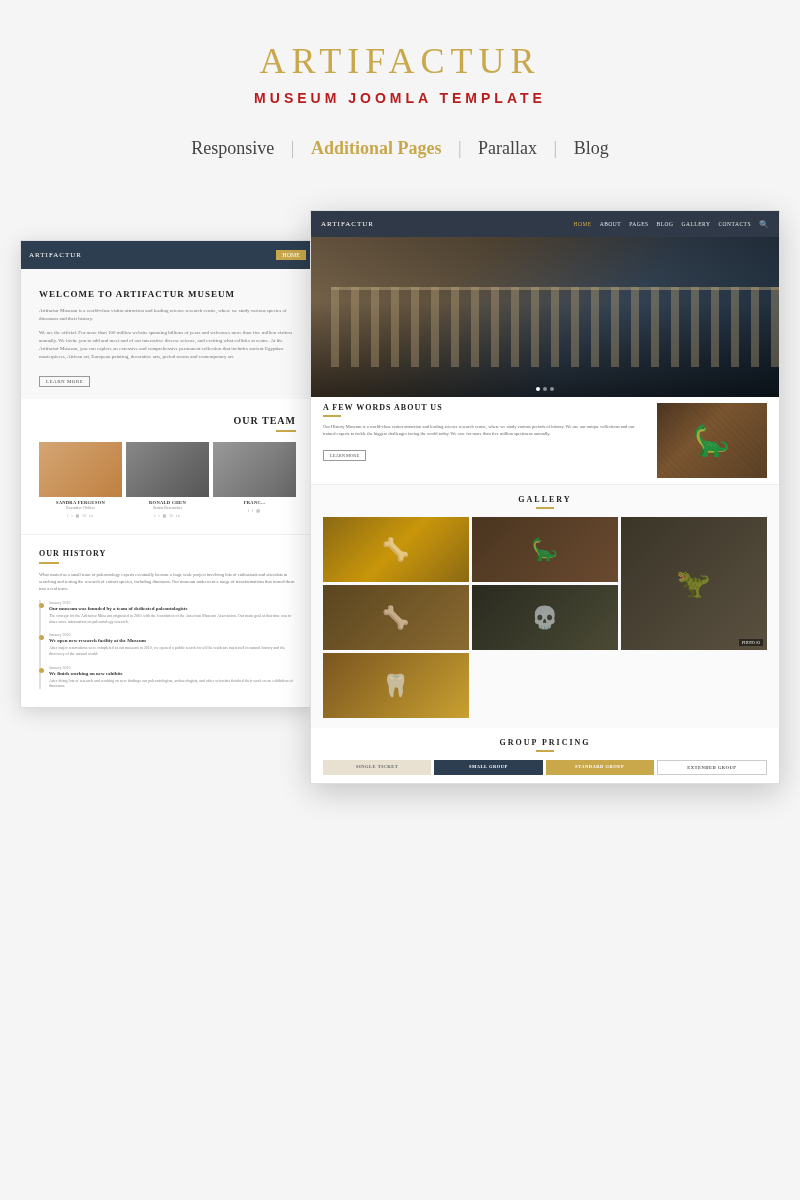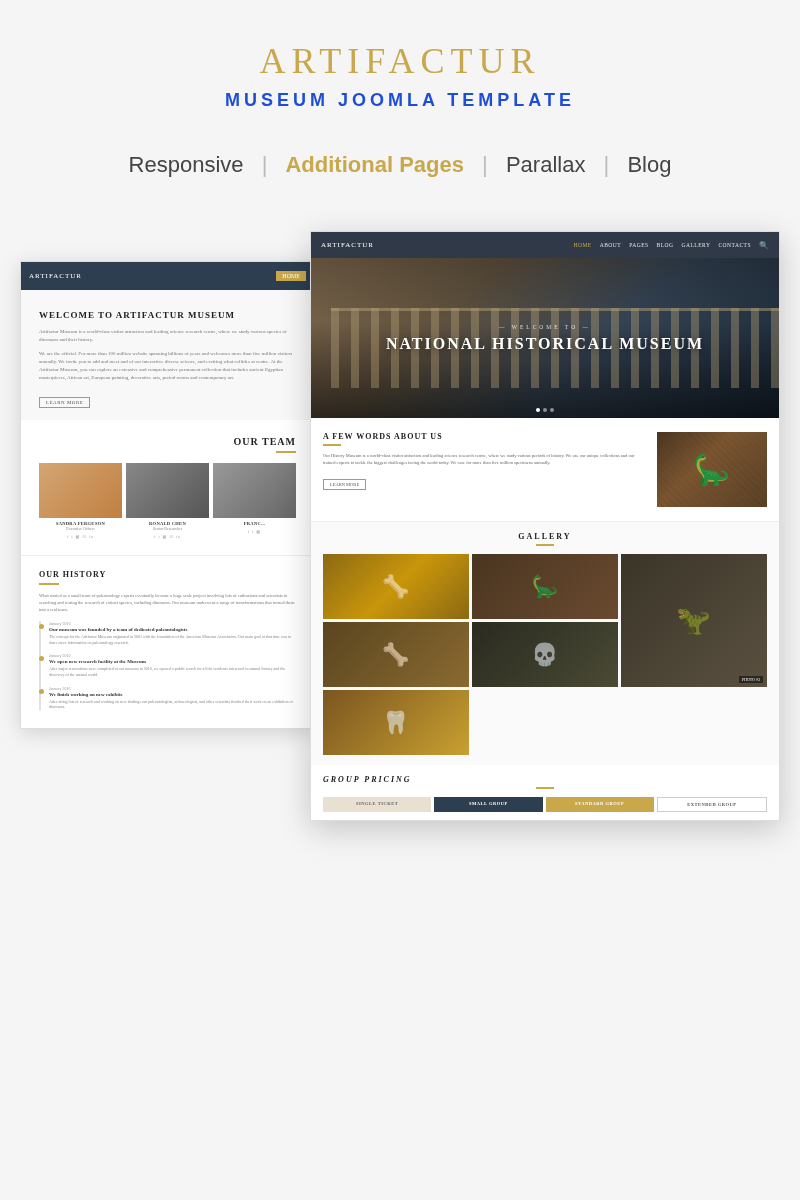--- a/index.html
+++ b/index.html
@@ -24,30 +24,30 @@
       font-family: 'Georgia', serif;
       font-size: 36px;
       letter-spacing: 6px;
       color: #c9a84c;
       font-weight: normal;
       text-transform: uppercase;
       margin-bottom: 8px;
     }
     .brand-subtitle {
       font-family: Arial, sans-serif;
+      font-size: 14px;
+      letter-spacing: 4px;
+      color: #b91c1c;
+      text-transform: uppercase;
+      font-weight: bold;
+      margin-bottom: 24px;
+    }
+    .features-row {
+      font-family: Liberation Serif, serif;
       font-size: 18px;
-      letter-spacing: 4px;
-      color: #1d4ed8;
-      text-transform: uppercase;
-      font-weight: bold;
-      margin-bottom: 32px;
-    }
-    .features-row {
-      font-family: Liberation Sans, sans-serif;
-      font-size: 22px;
       color: #444;
       line-height: 2;
       margin-bottom: 4px;
     }
     .features-row span.sep {
       color: #bbb;
       margin: 0 12px;
     }
     .features-row .highlight {
       color: #c9a84c;
@@ -363,21 +363,21 @@
       height: 4px;
       border-radius: 50%;
       background: rgba(255,255,255,0.5);
     }
     .sc-right-hero-dot.active {
       background: #fff;
     }
 
     
     .sc-right-about {
-      padding: 14px 12px;
+      padding: 6px 12px;
       display: flex;
       gap: 12px;
       align-items: flex-start;
     }
     .sc-right-about-text {
       flex: 1;
     }
     .sc-right-about-title {
       font-size: 8px;
       font-weight: bold;
@@ -500,22 +500,22 @@
     
     .sc-right-pricing {
       padding: 10px 12px 8px;
     }
     .sc-right-pricing-title {
       font-size: 8px;
       font-weight: bold;
       text-transform: uppercase;
       letter-spacing: 2px;
       color: #222;
+      text-align: center;
       margin-bottom: 3px;
-      font-style: italic;
     }
     .sc-right-pricing-underline {
       width: 18px;
       height: 2px;
       background: #c9a84c;
       margin: 0 auto 8px;
     }
     .sc-right-pricing-tabs {
       display: flex;
       gap: 3px;
@@ -627,24 +627,20 @@
         <span class="sc-right-nav-link">BLOG</span>
         <span class="sc-right-nav-link">GALLERY</span>
         <span class="sc-right-nav-link">CONTACTS</span>
         <span class="sc-right-nav-search">🔍</span>
       </div>
     </div>
 
     <div class="sc-right-hero">
       <div class="sc-right-hero-bg"></div>
       <div class="sc-right-hero-columns"></div>
-      <div class="sc-right-hero-text">
-        <div class="sc-right-hero-welcome">— WELCOME TO —</div>
-        <div class="sc-right-hero-title">NATIONAL HISTORICAL MUSEUM</div>
-      </div>
       <div class="sc-right-hero-dots">
         <div class="sc-right-hero-dot active"></div>
         <div class="sc-right-hero-dot"></div>
         <div class="sc-right-hero-dot"></div>
       </div>
     </div>
 
     <div class="sc-right-about">
       <div class="sc-right-about-text">
         <div class="sc-right-about-title">A FEW WORDS ABOUT US</div>

